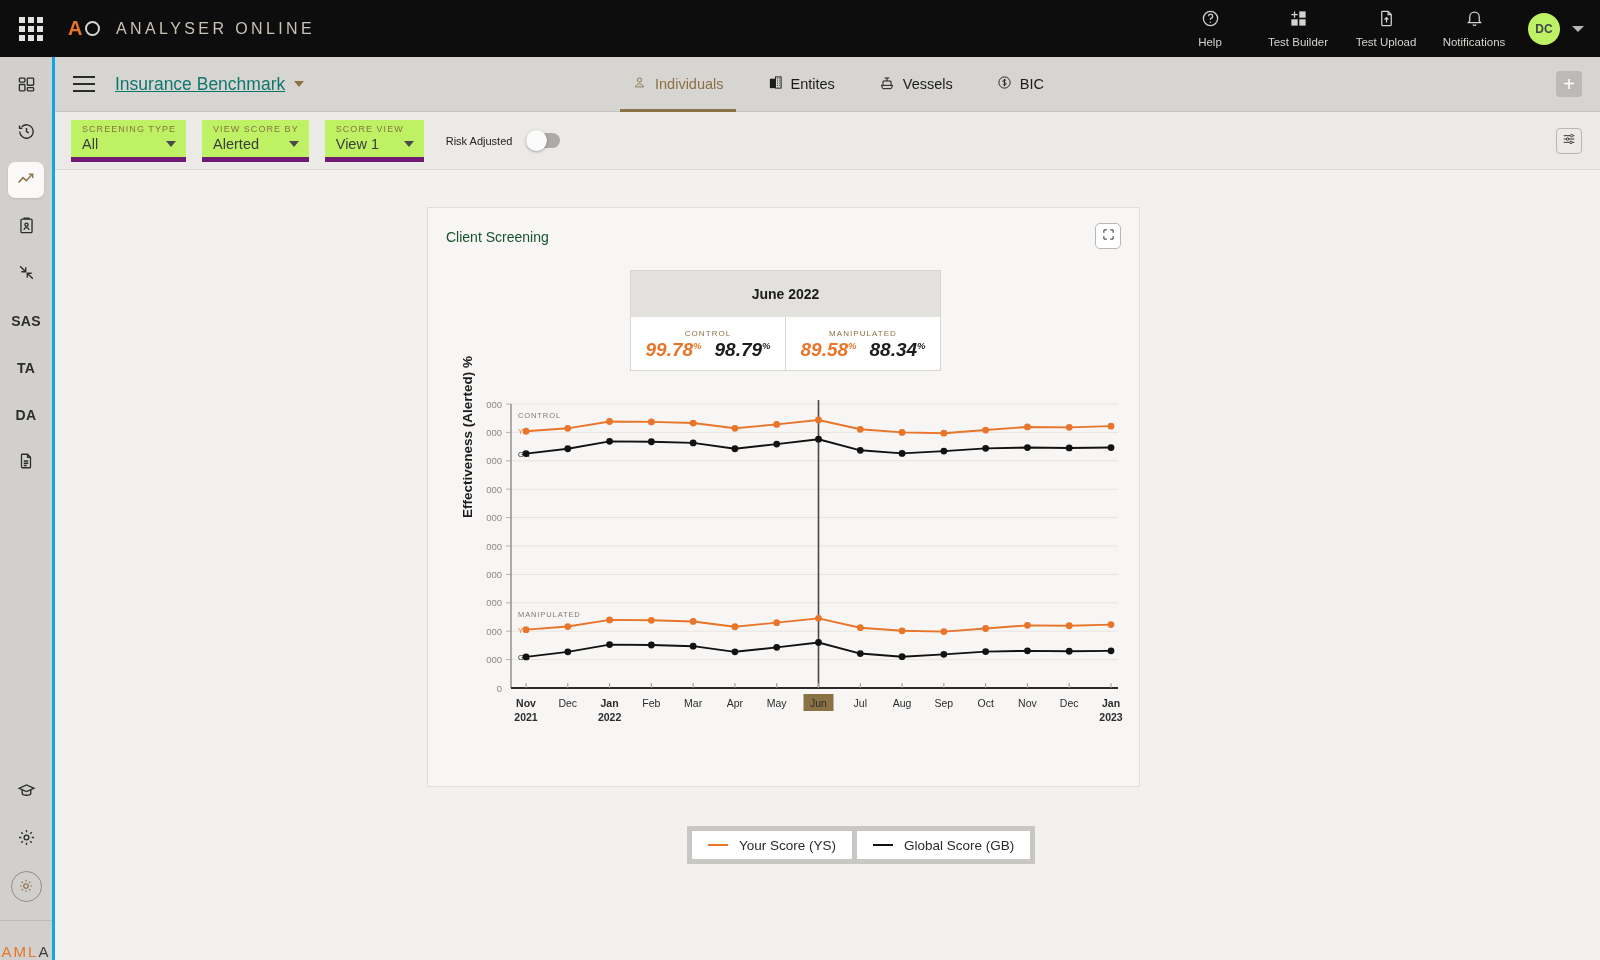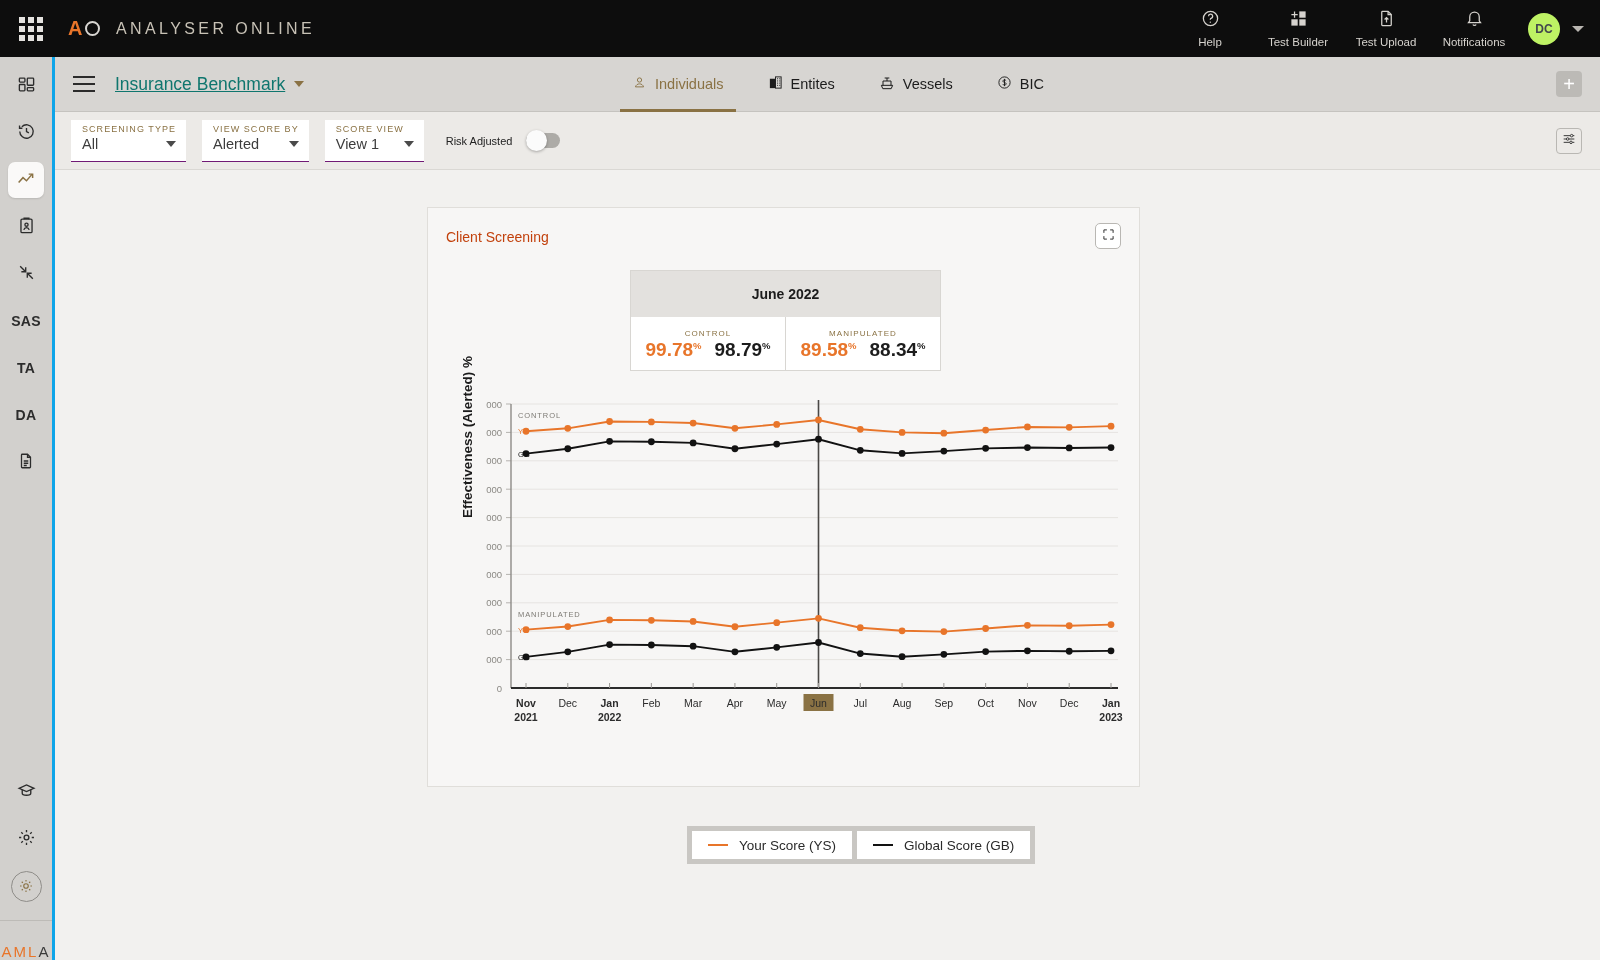--- a/index.html
+++ b/index.html
@@ -73,57 +73,57 @@
   .tab.active svg { stroke: #8a7244; }
   .tab.active::after { content:""; position: absolute; left: 10px; right: 10px; bottom: 0;
     height: 2.5px; background: #8a7244; }
   .plus-btn { position: absolute; right: 18px; width: 26px; height: 26px; border-radius: 4px;
     background: #bcbab6; display: flex; align-items: center; justify-content: center; cursor: pointer; }
   .plus-btn span { color: #fff; font-size: 20px; line-height: 18px; }
 
   
   .filterbar { position: absolute; left: 55px; top: 112px; width: 1545px; height: 58px;
     background: #eceae7; border-bottom: 1px solid #dad8d4; display: flex; align-items: center; }
-  .fbox { background: #ffffff; border-bottom: 1px solid #701a75; height: 42px; margin-left: 16px;
+  .fbox { background: #bef264; border-bottom: 5px solid #701a75; height: 42px; margin-left: 16px;
     padding: 4px 10px 0 11px; min-width: 99px; cursor: pointer; }
   .fbox .flabel { font-size: 9px; letter-spacing: 1.05px; color: #8a7244; }
   .fbox .frow { display: flex; align-items: center; justify-content: space-between; margin-top: 2px; }
   .fbox .fval { font-size: 14.5px; color: #3c3c3c; }
   .fbox .fcaret { width: 0; height: 0; margin-left: 14px; border-left: 5px solid transparent;
     border-right: 5px solid transparent; border-top: 6px solid #4a4a4a; }
   .risk-wrap { display: flex; align-items: center; margin-left: 22px; gap: 14px; }
   .risk-lbl { font-size: 11px; color: #222; }
   .toggle { width: 34px; height: 15px; border-radius: 8px; background: #aeacа8;
     background: #adaba7; position: relative; cursor: pointer; }
   .toggle .knob { position: absolute; left: 0; top: -3px; width: 21px; height: 21px;
     border-radius: 50%; background: #fbfbfb; box-shadow: 0 1px 3px rgba(0,0,0,.3); }
   .settings-btn { position: absolute; right: 18px; width: 26px; height: 26px; border: 1px solid #b9b7b3;
     border-radius: 4px; display: flex; align-items: center; justify-content: center; cursor: pointer; }
   .settings-btn svg { stroke: #3a3a3a; fill: none; stroke-width: 1.5; }
 
   
   .card { position: absolute; left: 427px; top: 207px; width: 713px; height: 580px;
     background: #f7f6f5; border: 1px solid #e0deda; }
-  .card-title { position: absolute; left: 18px; top: 21px; font-size: 14px; color: #c2410c; }
+  .card-title { position: absolute; left: 18px; top: 21px; font-size: 14px; color: #14532d; }
   .expand-btn { position: absolute; right: 18px; top: 15px; width: 26px; height: 26px;
     border: 1px solid #b9b7b3; border-radius: 5px; background: #fff;
     display: flex; align-items: center; justify-content: center; cursor: pointer; }
   .expand-btn svg { stroke: #2e2e2e; fill: none; stroke-width: 1.8; }
 
   
   .kpi { position: absolute; left: 202px; top: 62px; width: 311px; border: 1px solid #d8d6d2; }
   .kpi-head { height: 46px; background: #e3e1de; display: flex; align-items: center;
     justify-content: center; font-size: 14px; font-weight: bold; color: #1c1c1c; }
   .kpi-body { display: flex; background: #fff; height: 53px; }
   .kpi-col { flex: 1; display: flex; flex-direction: column; align-items: center;
     justify-content: center; padding-top: 3px; }
   .kpi-col + .kpi-col { border-left: 1px solid #d8d6d2; }
   .kpi-cap { font-size: 8px; letter-spacing: 1.05px; color: #8a7244; }
   .kpi-vals { display: flex; gap: 13px; margin-top: 1px; }
-  .kpi-v { font-size: 19px; font-weight: bold; }
+  .kpi-v { font-size: 19px; font-weight: bold; font-style: italic; }
   .kpi-v sup { font-size: 9.5px; vertical-align: super; }
   .kpi-v.ys { color: #e8752a; }
   .kpi-v.gb { color: #1c1c1c; }
 
   
   .chart { position: absolute; left: 18px; top: 190px; width: 680px; height: 350px; }
   .ylabel { position: absolute; left: 14px; top: 120px; transform: rotate(-90deg);
     transform-origin: left top; font-size: 13.5px; font-weight: bold; color: #1b1b1b; white-space: nowrap; }
   svg.plot { position: absolute; left: 0; top: 0; }
   .ytick { font-size: 9.5px; fill: #8b8984; font-family: "Liberation Sans", sans-serif; }

